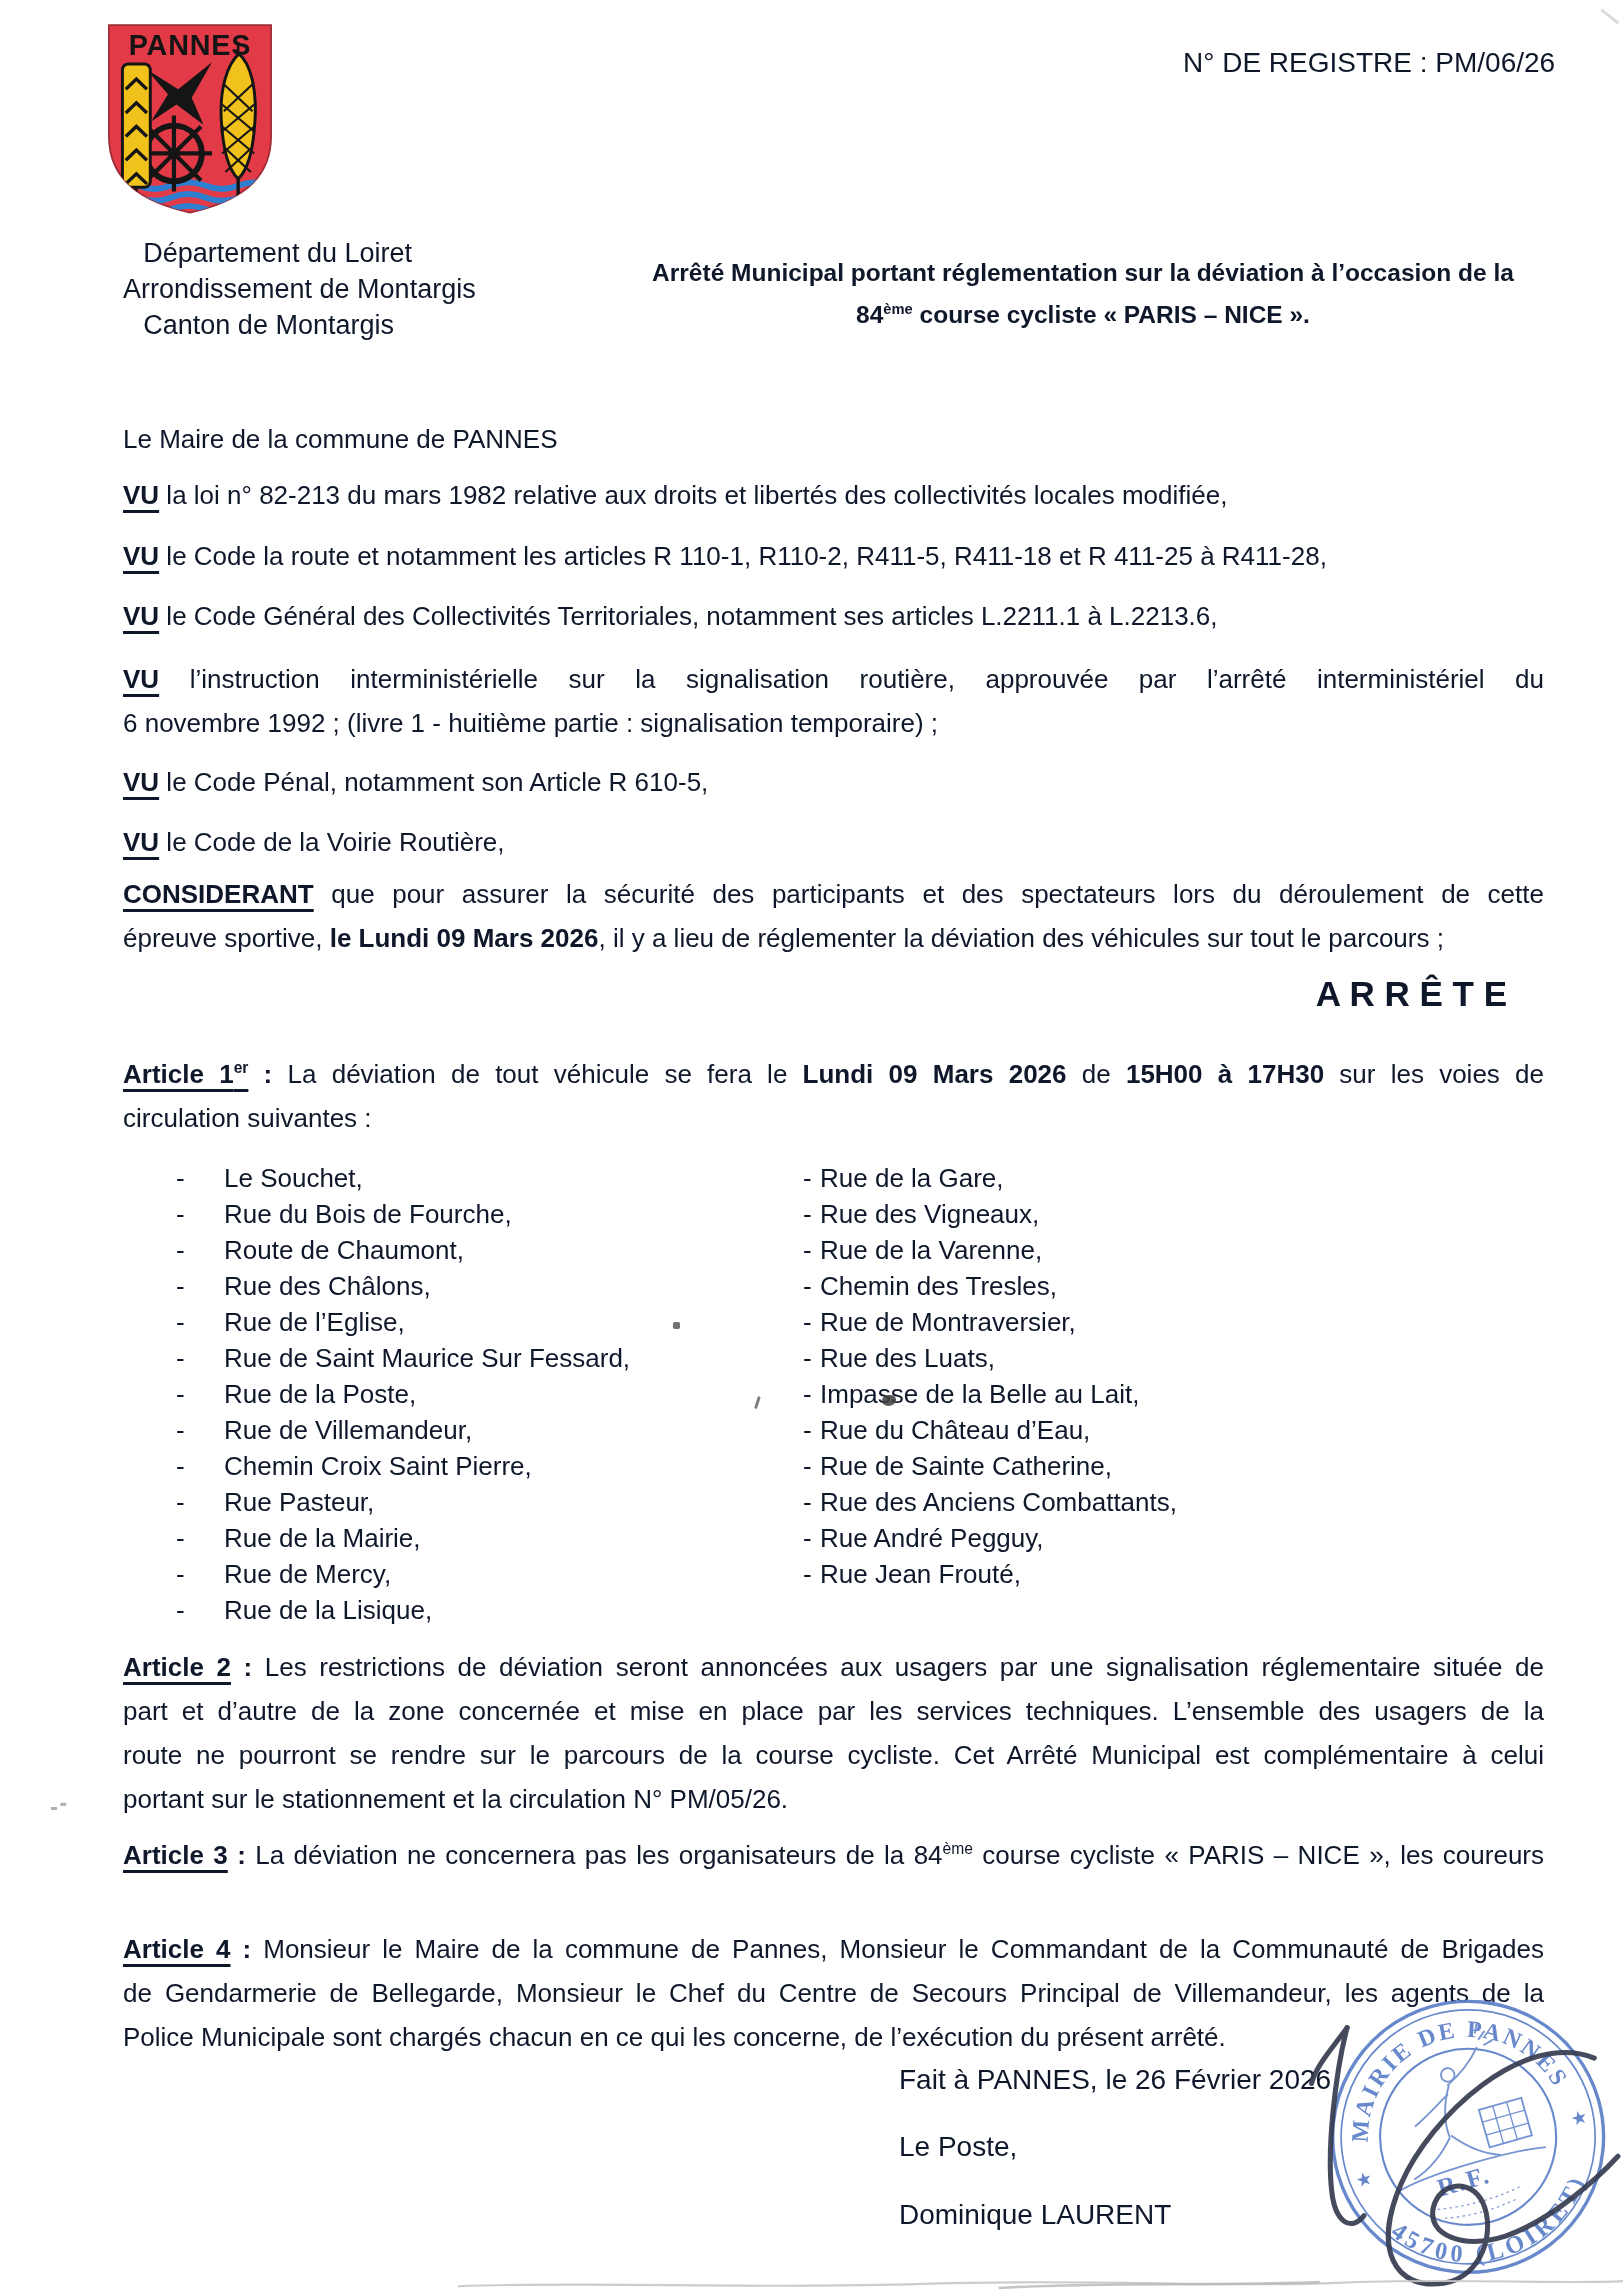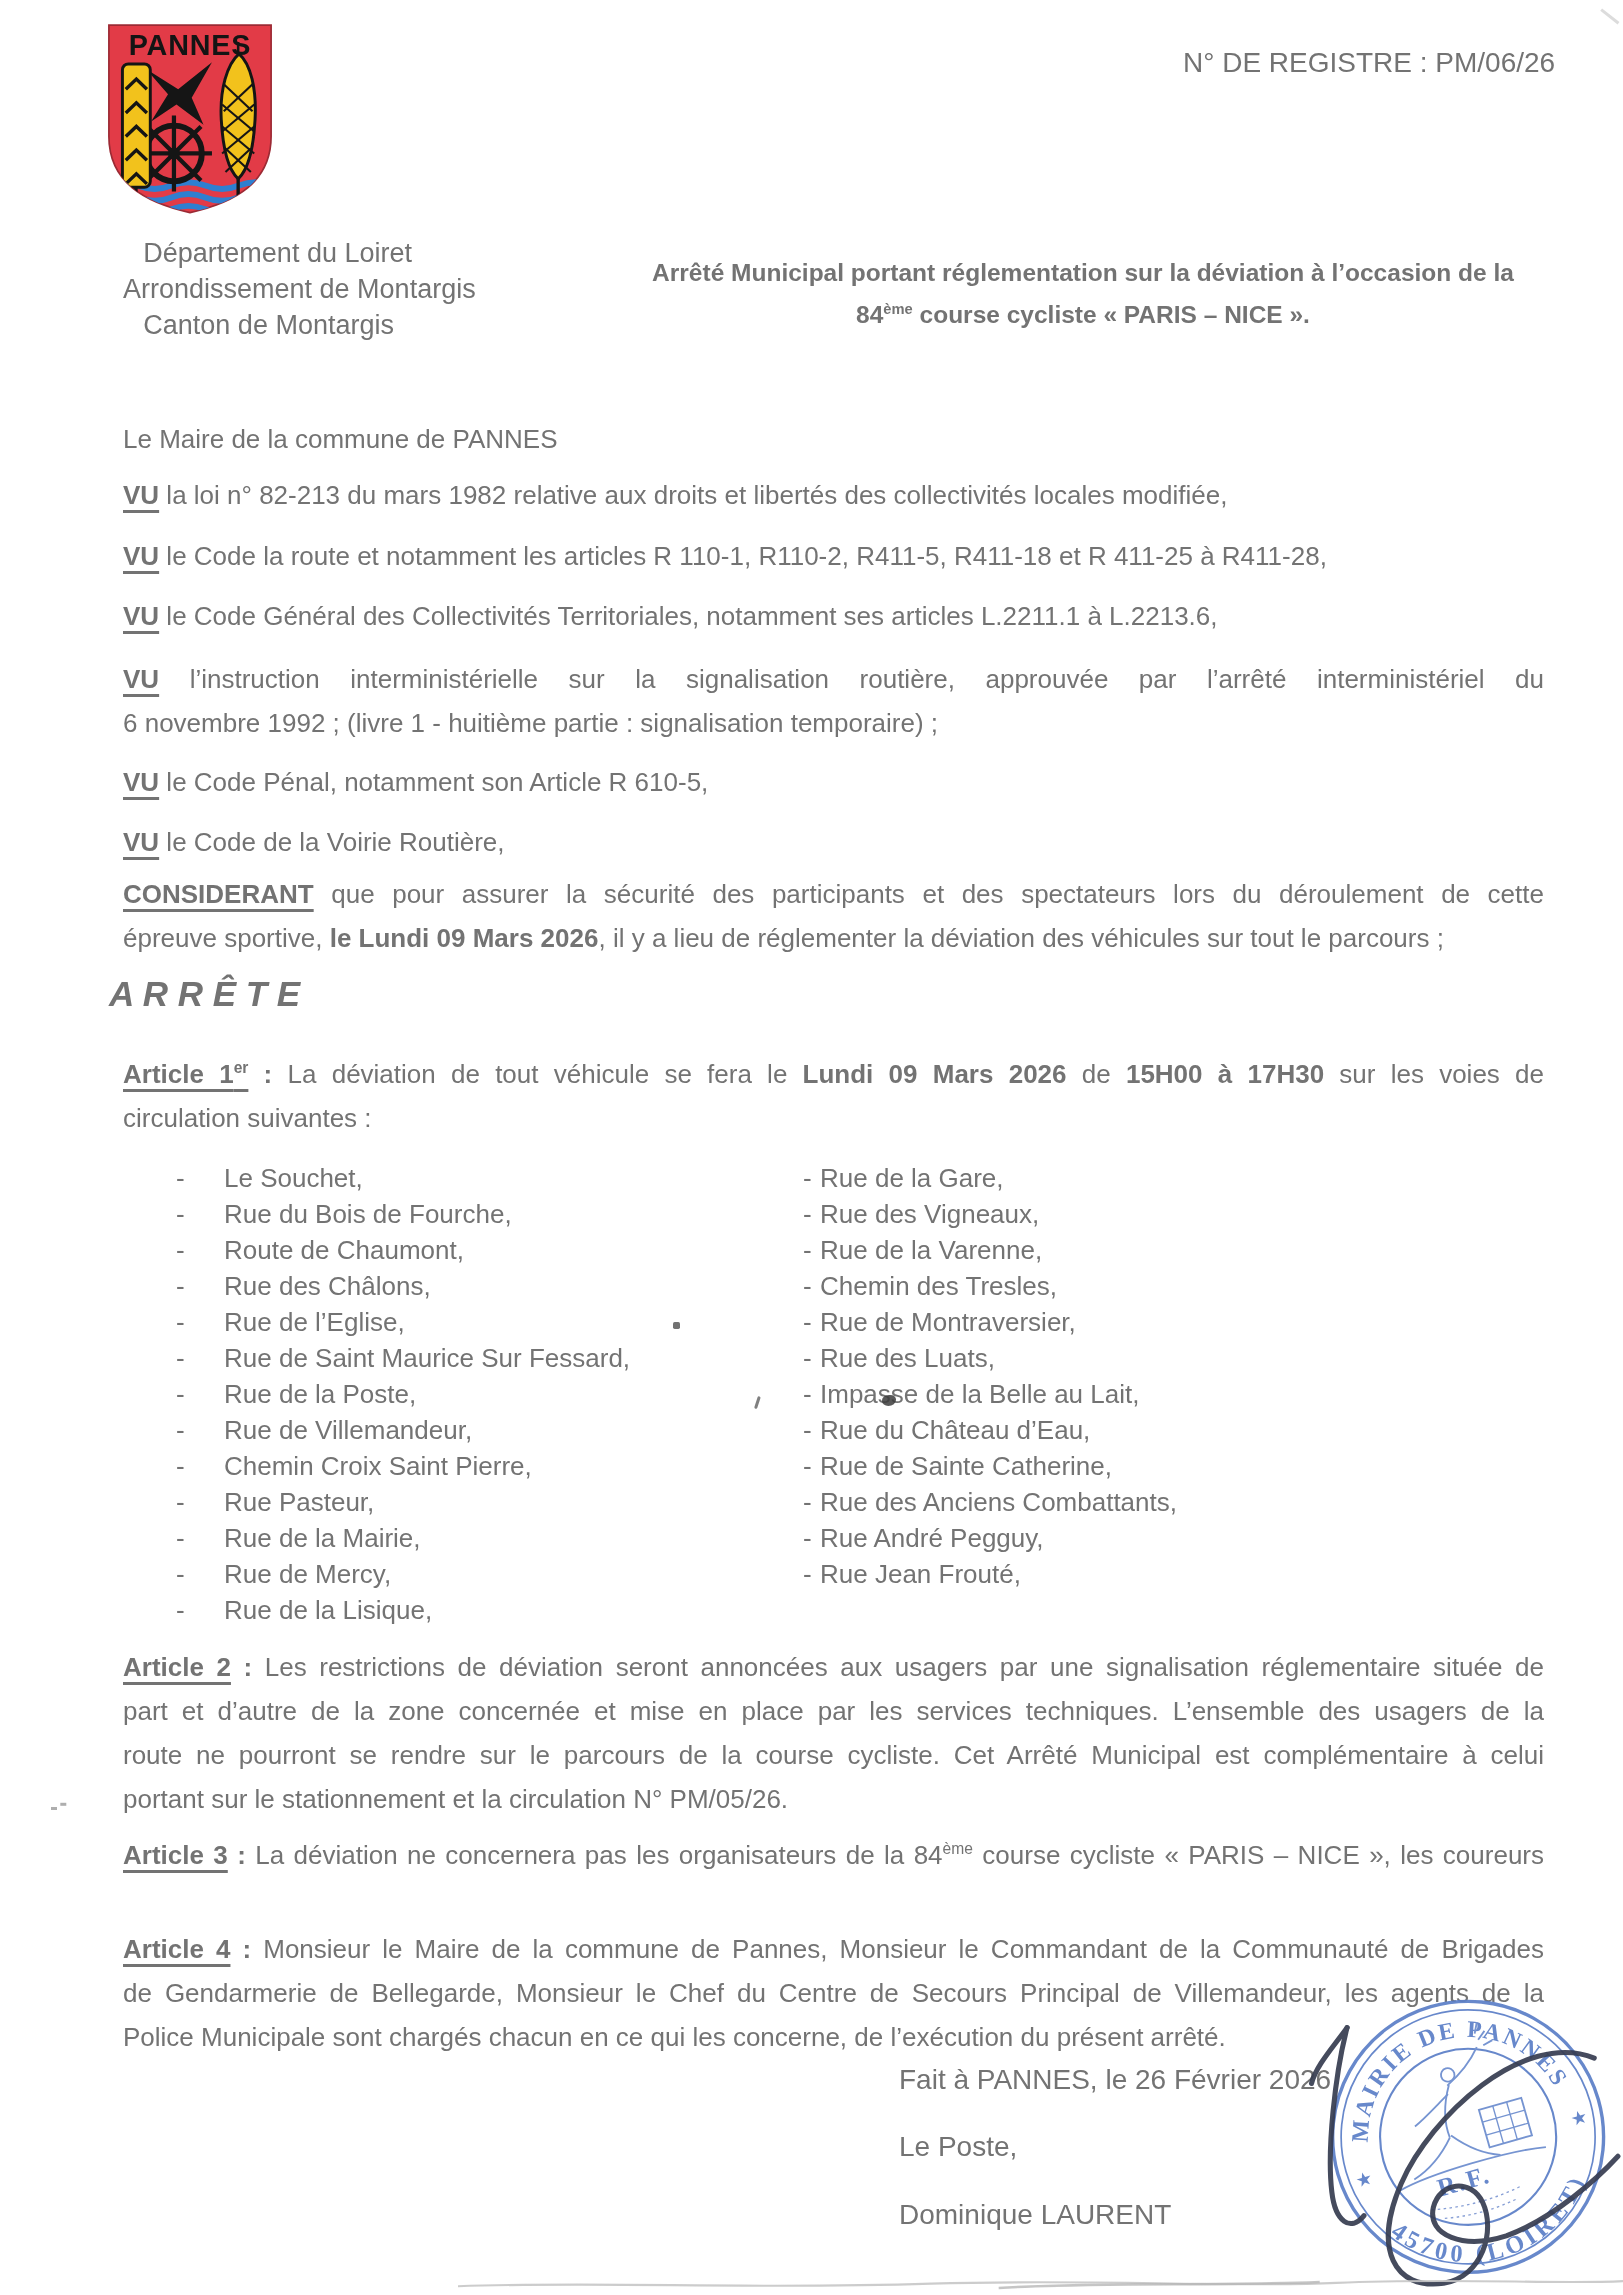--- a/index.html
+++ b/index.html
@@ -1,31 +1,31 @@
 <!DOCTYPE html>
 <html style="font-size:13.5px"><head>
 <meta charset="utf-8">
 <style>
   html,body{margin:0;padding:0;background:#ffffff;}
   .page{position:relative;width:1624px;height:2295px;background:#ffffff;overflow:hidden;
-        font-family:"Liberation Sans",sans-serif;color:#737373;}
+        font-family:"Liberation Sans",sans-serif;color:#0f172a;}
   .abs{position:absolute;}
   .para{position:absolute;left:123px;width:1421px;font-size:26px;line-height:44px;}
   .jline{text-align:justify;text-align-last:justify;}
   .b{font-weight:700;}
   .u{text-decoration:underline;text-decoration-thickness:3px;text-underline-offset:6px;}
   sup.sp{font-size:0.6em;vertical-align:super;line-height:0;}
   #registry{left:1183px;top:47px;font-size:28px;}
   #dept{left:123px;top:235px;font-size:27px;line-height:36px;}
   #dept .dl1,#dept .dl3{margin-left:20.3px;}
   #title{left:533px;top:252px;width:1100px;text-align:center;font-weight:700;font-size:24.5px;line-height:42px;}
   #opening{top:417px;}
   #vu1{top:473px;}#vu2{top:534px;}#vu3{top:594px;}#vu4{top:657px;}#vu5{top:760px;}#vu6{top:820px;}
   #considerant{top:872px;}
-  #arrete{left:109px;top:972px;width:1388px;text-align:left;font-weight:700;font-size:35px;line-height:44px;font-style:italic;}
+  #arrete{left:119px;top:972px;width:1388px;text-align:right;font-weight:700;font-size:35px;line-height:44px;}
   #article1{top:1052px;}
   #streets-left{left:176px;top:1160px;font-size:26px;}
   #streets-right{left:803px;top:1160px;font-size:26px;}
   .street{display:flex;height:36px;line-height:36px;white-space:nowrap;}
   .dash-l{width:48px;}
   .dash-r{width:17px;}
   #article2{top:1645px;}
   #article3{top:1833px;}
   #article4{top:1927px;}
   .sig{position:absolute;left:899px;font-size:28px;line-height:44px;}

